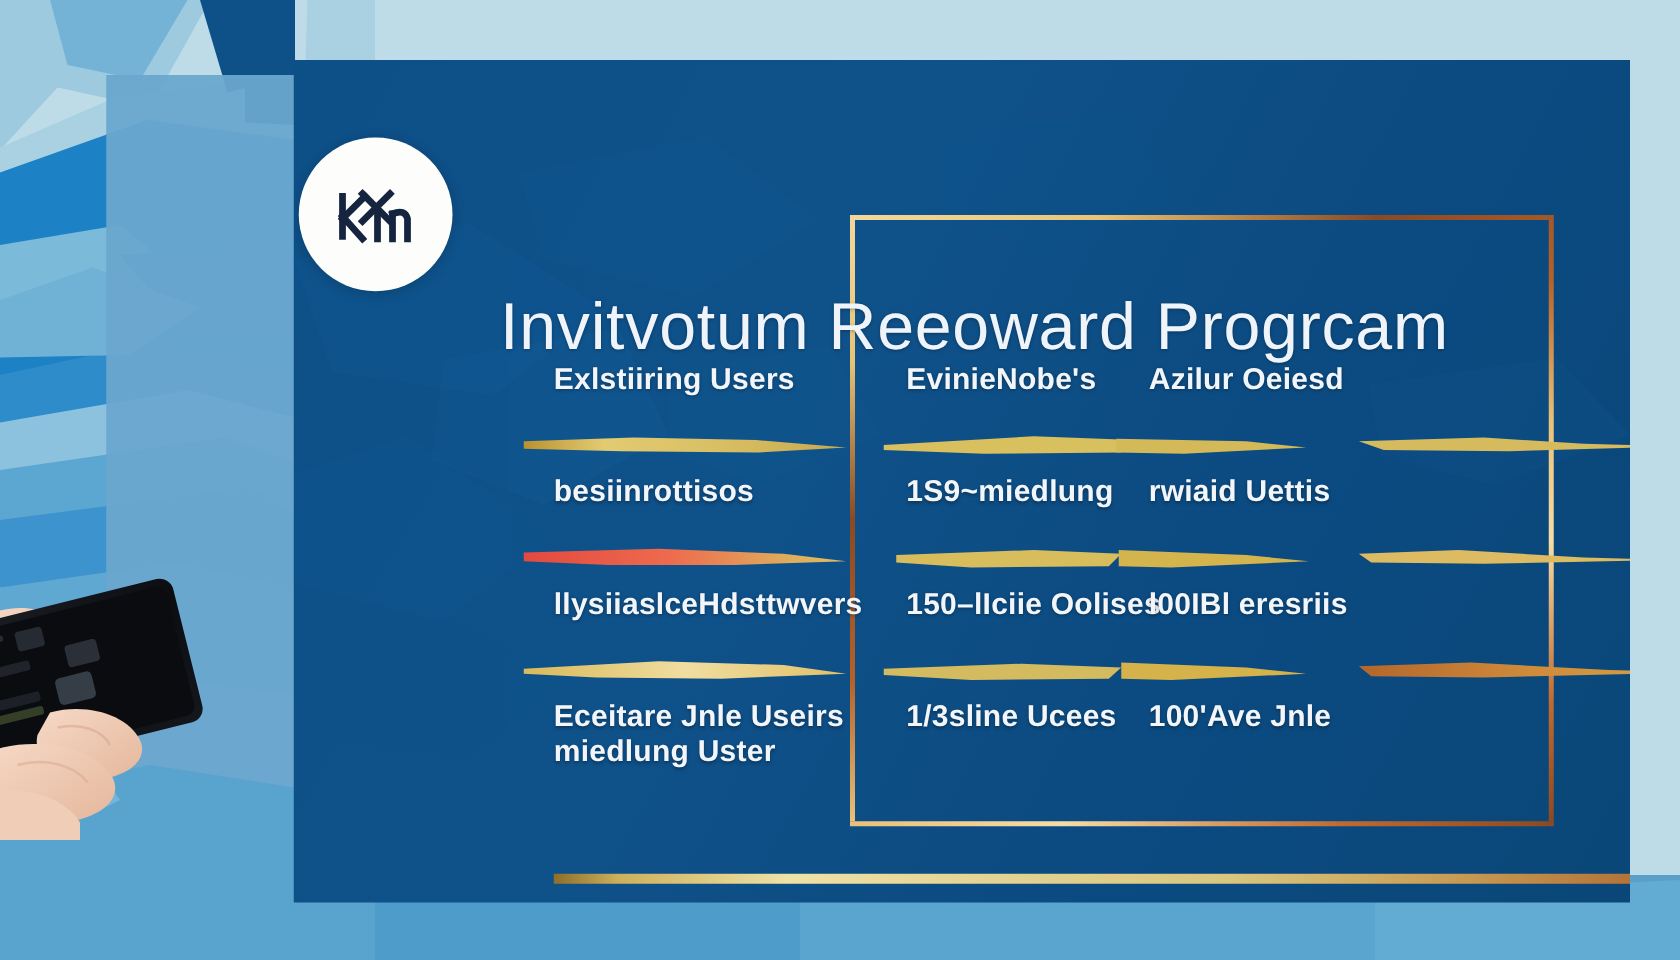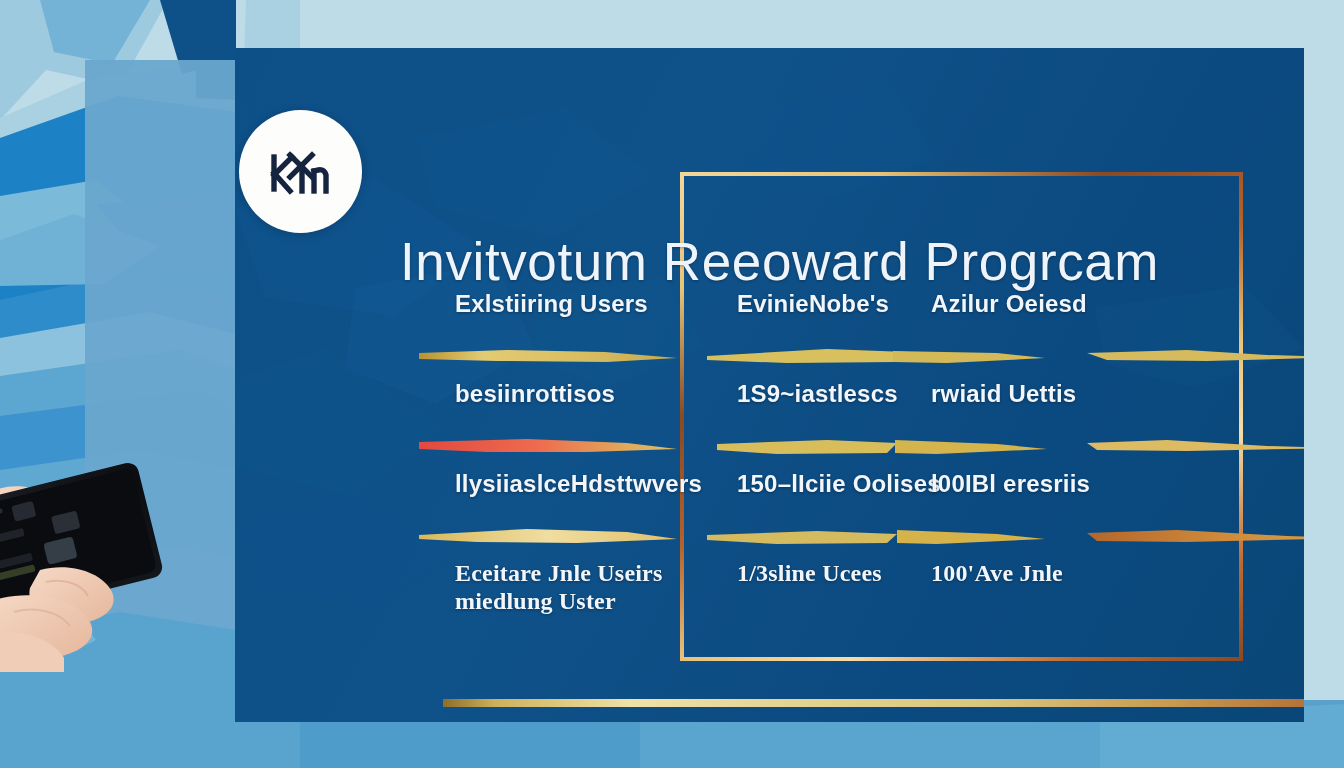--- a/index.html
+++ b/index.html
@@ -51,26 +51,25 @@
   
   .title {
     position:absolute; left:165px; top:183px; width:880px;
     color:#eef4fa; font-size:53px; font-weight:400; letter-spacing:.6px;
     white-space:nowrap; text-shadow:0 1px 3px rgba(0,0,0,.30);
   }
 
   
   .table { position:absolute; left:-28px; top:230px; width:1100px; }
   .trow { position:relative; height:90px; }
-  .trow.last { height:104px;font-family:Liberation Serif, serif; }
+  .trow.last { height:104px; }
   .cell {
     position:absolute; color:#f2f6fb; font-size:24px; font-weight:700;
     letter-spacing:.2px; white-space:pre-line; line-height:1.16;
     text-shadow:0 1px 3px rgba(0,0,0,.35);
-    margin-left:12px;
   }
   .c1 { left:236px; top:12px; }
   .c2 { left:518px; top:12px; }
   .c3 { left:712px; top:12px;text-align:right; }
   .trow.header .cell { font-weight:600; }
 
   
   .divider { position:absolute; left:0; width:1100px; height:34px; pointer-events:none; }
   .d-row { bottom:-6px; }
   .bottom-rule {
@@ -167,21 +166,21 @@
           <path d="M212 13 L300 10 L398 12 L470 18 L400 22 L290 21 L212 19 Z" fill="url(#g1)"></path>
           <path d="M500 16 L620 9 L700 12 L690 22 L580 23 L500 20 Z" fill="#d9c05f"></path>
           <path d="M686 11 L790 13 L838 18 L740 23 L686 22 Z" fill="#d3b957"></path>
           <path d="M880 13 L980 10 L1060 15 L1140 17 L1000 21 L900 20 Z" fill="#d6bb5e"></path>
           <path d="M1140 16 L1220 17 L1250 19 L1160 20 Z" fill="#b8733a"></path>
         </svg>
       </div>
 
       <div class="trow">
         <div class="cell c1">besiinrottisos</div>
-        <div class="cell c2">1S9~iastlescs</div>
+        <div class="cell c2">1S9~miedlung</div>
         <div class="cell c3">rwiaid Uettis</div>
         <svg class="divider d-row" viewBox="0 0 1100 34" preserveAspectRatio="none">
           <defs>
             <linearGradient id="g2" x1="0" x2="1">
               <stop offset="0" stop-color="#e2493f"></stop>
                 <stop offset=".45" stop-color="#ee6a4e"></stop>
               <stop offset=".8" stop-color="#e0a95c"></stop>
                 <stop offset="1" stop-color="#dcc065"></stop>
             </linearGradient>
           </defs>

